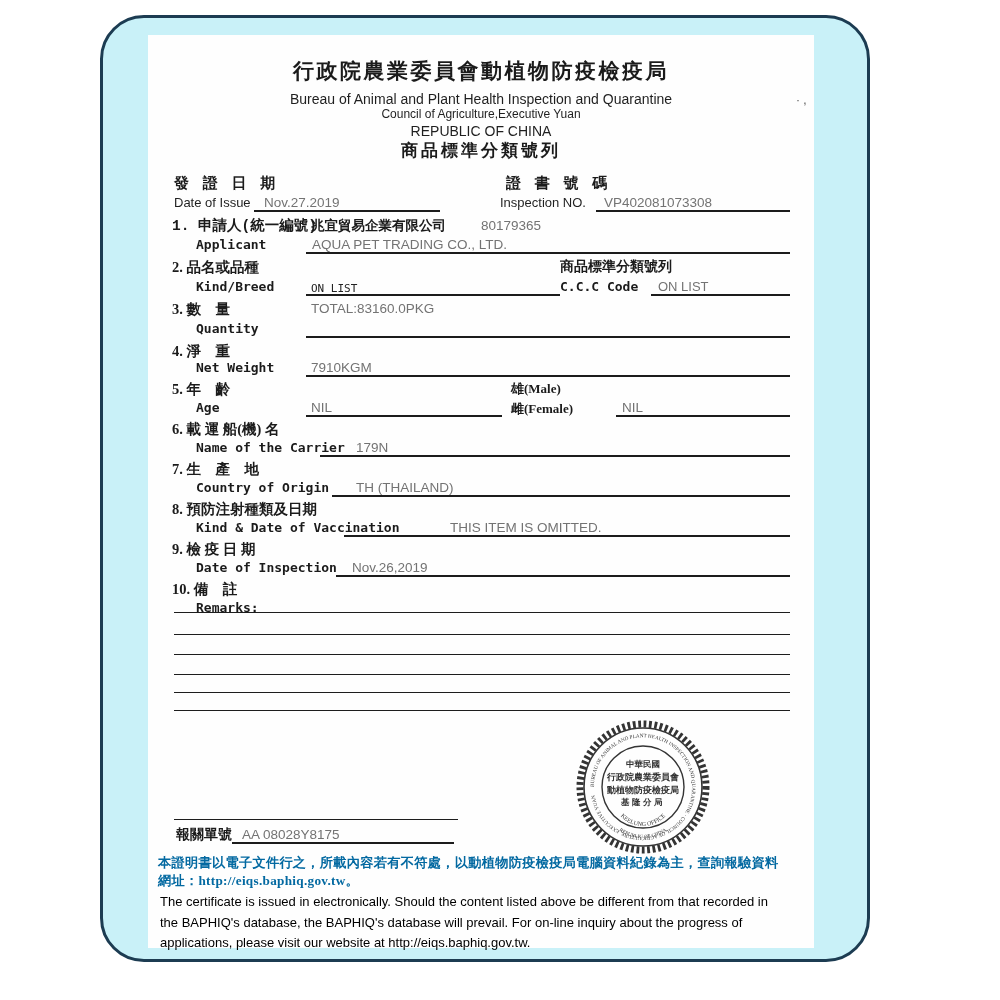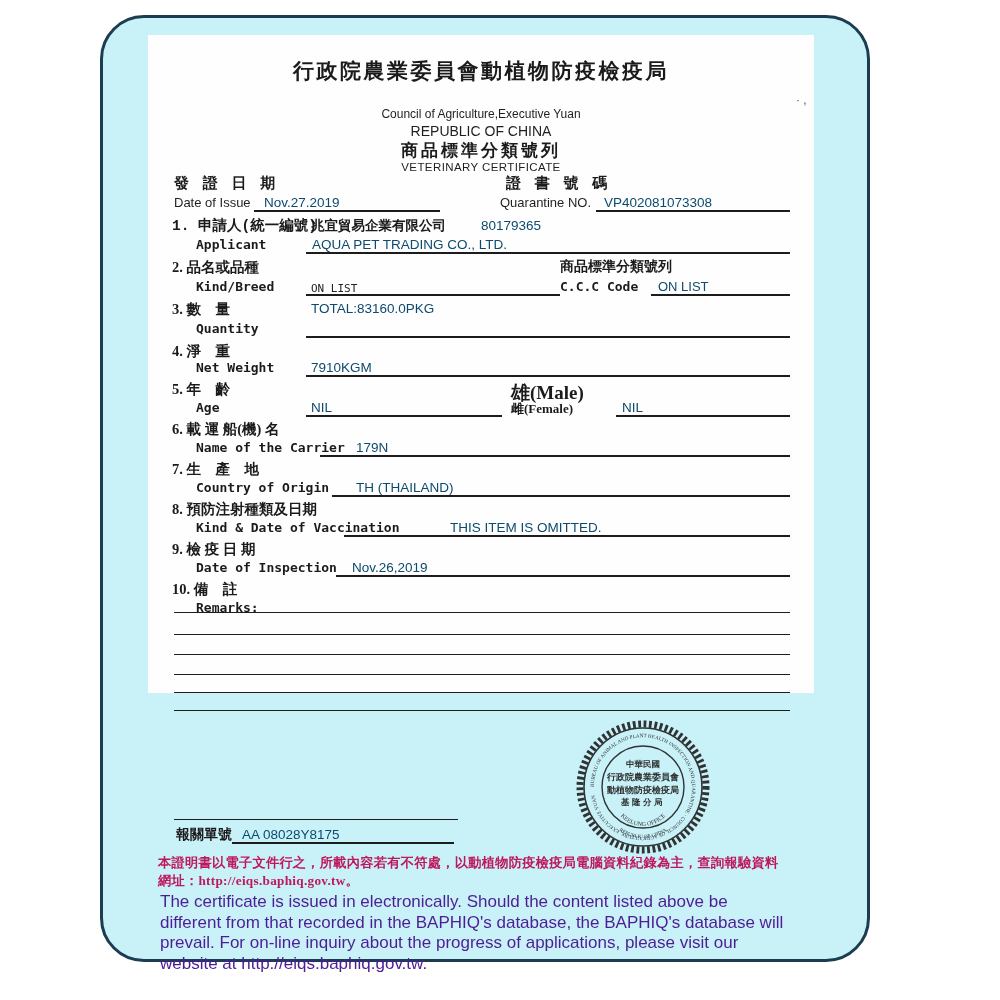--- a/index.html
+++ b/index.html
@@ -1,52 +1,52 @@
 <!DOCTYPE html>
 <html><head>
 <meta charset="utf-8">
 <style>
   html,body{margin:0;padding:0;background:#ffffff;width:1000px;height:1000px;
     font-family:"Liberation Sans","DejaVu Sans",sans-serif;}
   #card{position:absolute;left:100px;top:15px;width:770px;height:947px;
     background:#c9f1f8;border:3px solid #1c3c52;border-radius:44px;box-sizing:border-box;}
-  #doc{position:absolute;left:45px;top:17px;width:666px;height:658px;background:#fefefe;}
+  #doc{position:absolute;left:45px;top:17px;width:666px;height:913px;background:#fefefe;}
   .abs{position:absolute;white-space:nowrap;}
   .ctr{position:absolute;left:0;width:100%;text-align:center;white-space:nowrap;}
   .zh{font-family:"Liberation Serif","DejaVu Serif",serif;font-weight:700;color:#1b1b1b;}
   .enl{font-family:"DejaVu Sans Mono","Liberation Mono",monospace;font-weight:700;color:#1b1b1b;font-size:13px;}
   .sans{font-family:"Liberation Sans","DejaVu Sans",sans-serif;color:#1f1f1f;}
-  .val{font-family:"Liberation Sans","DejaVu Sans",sans-serif;color:#0c4a6e;font-size:13.5px;}
+  .val{font-family:"Liberation Sans","DejaVu Sans",sans-serif;color:#737373;font-size:13.5px;}
   .ul{position:absolute;border-bottom:2px solid #1c1c1c;height:18px;}
   .hline{position:absolute;border-top:1.8px solid #1d1d1d;height:0;}
   .noise{color:#555;font-size:12px;}
-  .fzh{font-family:"Liberation Serif","DejaVu Serif",serif;font-weight:700;color:#be185d;
+  .fzh{font-family:"Liberation Serif","DejaVu Serif",serif;font-weight:700;color:#0369a1;
     font-size:13.2px;letter-spacing:0.3px;}
-  .fen{color:#4c1d95;font-size:17px;line-height:20.5px;white-space:normal;}
+  .fen{color:#000000;font-size:13px;line-height:20.5px;white-space:normal;}
   svg text{font-family:"Liberation Serif","DejaVu Serif",serif;}
 </style>
 </head>
 <body>
 
 <div id="card">
  <div id="doc">
 
   <div class="ctr zh" style="top:22px;font-size:21px;letter-spacing:2.5px;">行政院農業委員會動植物防疫檢疫局</div>
+  <div class="ctr sans" style="top:56px;font-size:14px;">Bureau of Animal and Plant Health Inspection and Quarantine</div>
   <div class="ctr sans" style="top:72px;font-size:12px;">Council of Agriculture,Executive Yuan</div>
   <div class="ctr sans" style="top:88px;font-size:14px;">REPUBLIC OF CHINA</div>
   <div class="ctr zh" style="top:104px;font-size:17px;letter-spacing:3px;">商品標準分類號列</div>
-  <div class="ctr sans" style="top:126px;font-size:11.5px;letter-spacing:0.4px;">VETERINARY CERTIFICATE</div>
   <div class="abs noise" style="left:648px;top:58px;">· ,</div>
 
   <div class="abs zh" style="left:26px;top:139px;font-size:15px;letter-spacing:5px;">發 證 日 期</div>
   <div class="abs zh" style="left:358px;top:139px;font-size:15px;letter-spacing:5px;">證 書 號 碼</div>
   <div class="abs sans" style="left:26px;top:160px;font-size:13px;">Date of Issue</div>
   <div class="ul" style="left:106px;top:157px;width:186px;"></div>
   <div class="abs val" style="left:116px;top:160px;">Nov.27.2019</div>
-  <div class="abs sans" style="left:352px;top:160px;font-size:13px;">Quarantine NO.</div>
+  <div class="abs sans" style="left:352px;top:160px;font-size:13px;">Inspection NO.</div>
   <div class="ul" style="left:448px;top:157px;width:194px;"></div>
   <div class="abs val" style="left:456px;top:160px;">VP402081073308</div>
 
   <div class="abs zh" style="left:24px;top:181px;font-size:14.5px;font-family:Liberation Mono, monospace;">1. 申請人(統一編號)</div>
   <div class="abs zh" style="left:163px;top:182px;font-size:13.5px;font-weight:600;">兆宜貿易企業有限公司</div>
   <div class="abs val" style="left:333px;top:183px;">80179365</div>
   <div class="abs enl" style="left:48px;top:202px;">Applicant</div>
   <div class="ul" style="left:158px;top:199px;width:484px;"></div>
   <div class="abs val" style="left:164px;top:202px;">AQUA PET TRADING CO., LTD.</div>
 
@@ -63,21 +63,21 @@
   <div class="abs val" style="left:163px;top:266px;">TOTAL:83160.0PKG</div>
   <div class="abs enl" style="left:48px;top:286px;">Quantity</div>
   <div class="ul" style="left:158px;top:283px;width:484px;"></div>
 
   <div class="abs zh" style="left:24px;top:307px;font-size:14.5px;">4. 淨　重</div>
   <div class="abs enl" style="left:48px;top:325px;">Net Weight</div>
   <div class="ul" style="left:158px;top:322px;width:484px;"></div>
   <div class="abs val" style="left:163px;top:325px;">7910KGM</div>
 
   <div class="abs zh" style="left:24px;top:345px;font-size:14.5px;">5. 年　齡</div>
-  <div class="abs zh" style="left:363px;top:345px;font-size:19px;">雄(Male)</div>
+  <div class="abs zh" style="left:363px;top:345px;font-size:13px;">雄(Male)</div>
   <div class="abs enl" style="left:48px;top:365px;">Age</div>
   <div class="ul" style="left:158px;top:362px;width:196px;"></div>
   <div class="abs val" style="left:163px;top:365px;">NIL</div>
   <div class="abs zh" style="left:363px;top:365px;font-size:13px;">雌(Female)</div>
   <div class="ul" style="left:468px;top:362px;width:174px;"></div>
   <div class="abs val" style="left:474px;top:365px;">NIL</div>
 
   <div class="abs zh" style="left:24px;top:385px;font-size:14.5px;">6. 載 運 船(機) 名</div>
   <div class="abs enl" style="left:48px;top:405px;">Name of the Carrier</div>
   <div class="ul" style="left:172px;top:402px;width:470px;"></div>

